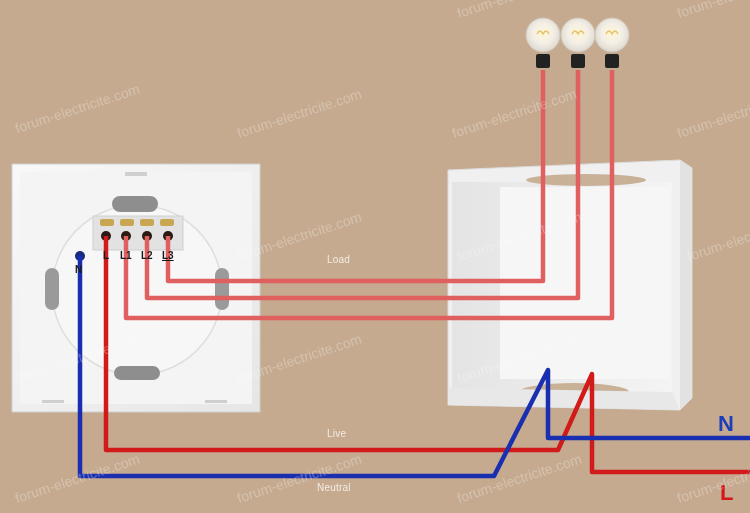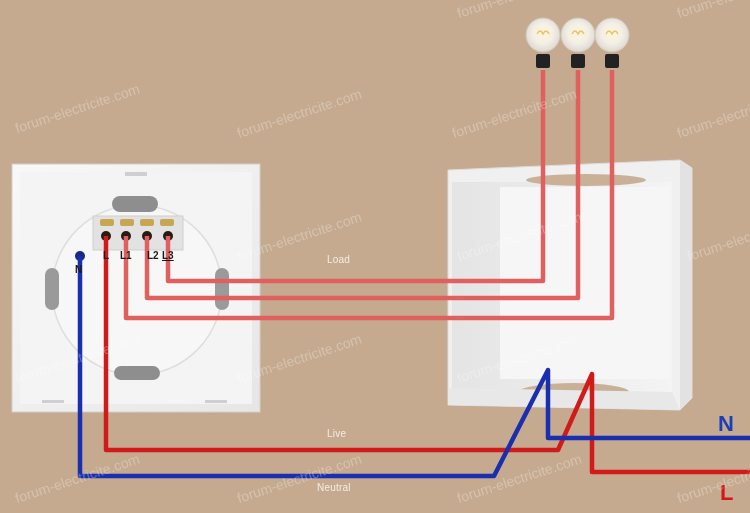--- a/index.html
+++ b/index.html
@@ -120,21 +120,21 @@
       <circle cx="612" cy="35" r="17" fill="url(#bulbGrad)" stroke="#cfc8bc"></circle>
       <path d="M606,34 Q609,28 612,34 Q615,28 618,34" stroke="#e6c46a" stroke-width="1.5" fill="none"></path>
       <rect x="605" y="54" width="14" height="14" rx="2" fill="#222"></rect>
     </g>
   </g>
 </svg>
 
 <span class="term-label" style="left:75px;top:264px;">N</span>
 <span class="term-label" style="left:103px;top:250px;">L</span>
 <span class="term-label" style="left:120px;top:250px;">L1</span>
-<span class="term-label" style="left:147px;top:250px;">L2</span>
+<span class="term-label" style="left:141px;top:250px;">L2</span>
 <span class="term-label" style="left:162px;top:250px;text-decoration:underline;">L3</span>
 
 <span class="wire-label" style="left:327px;top:254px;">Load</span>
 <span class="wire-label" style="left:327px;top:428px;text-align:right;">Live</span>
 <span class="wire-label" style="left:317px;top:482px;">Neutral</span>
 
 <span class="mains-label" style="left:718px;top:411px;color:#1a3fb8;">N</span>
 <span class="mains-label" style="left:720px;top:480px;color:#d41818;">L</span>
 
 <span class="wm" style="left:18px;top:120px;">forum-electricite.com</span>

